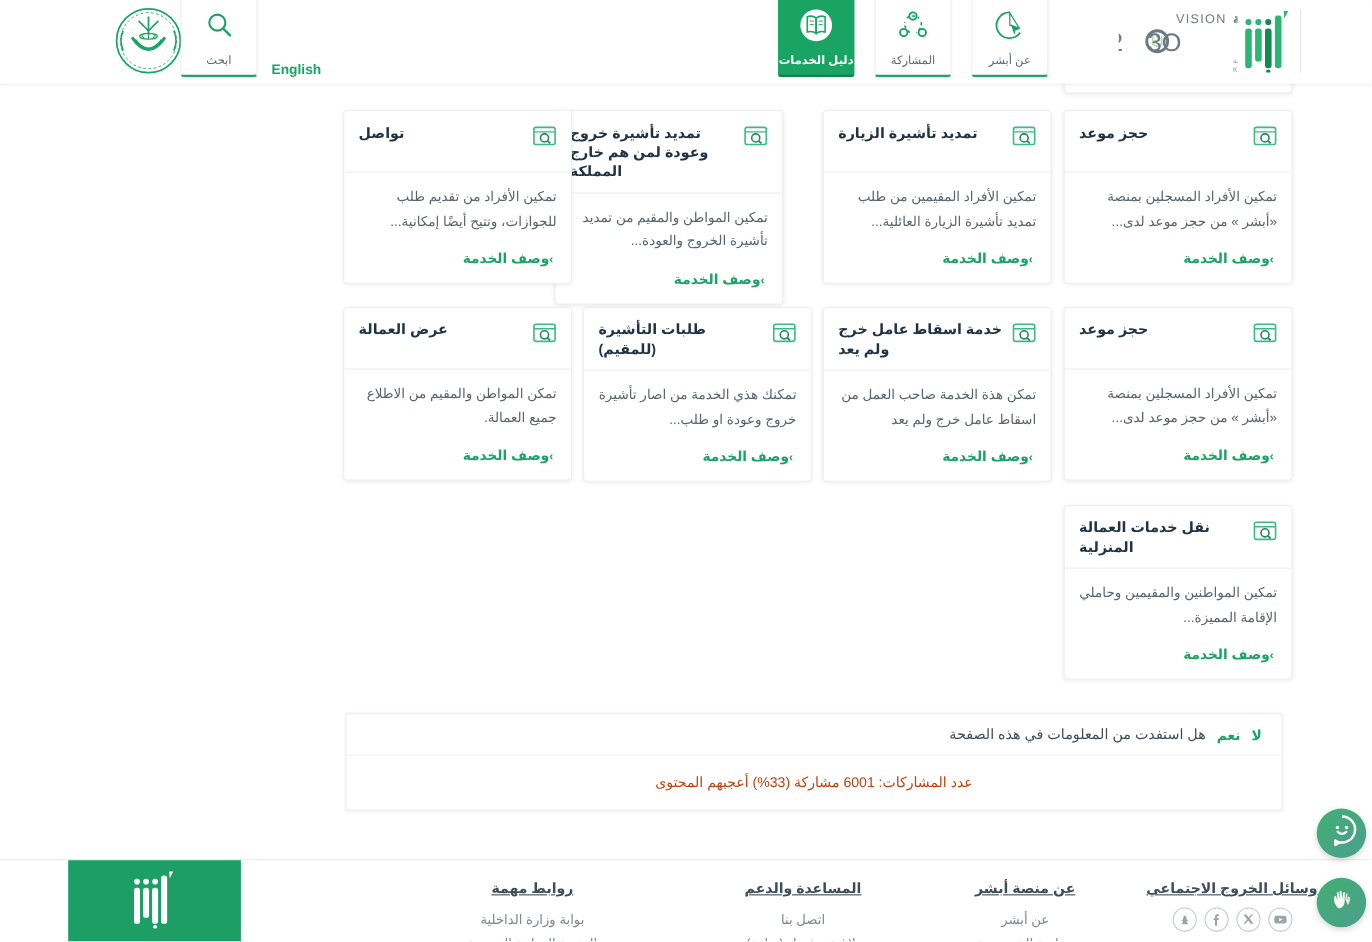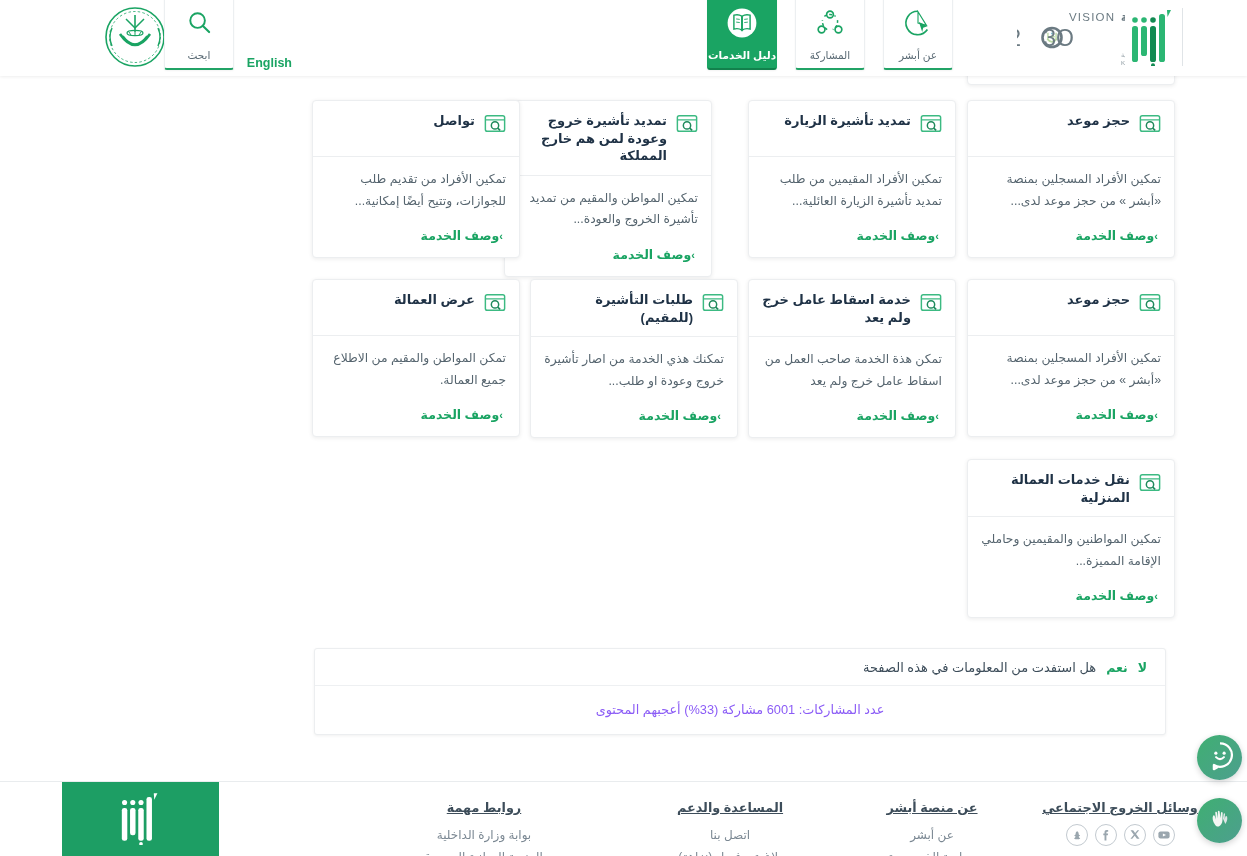--- a/index.html
+++ b/index.html
@@ -135,21 +135,21 @@
   .card-ico {
     flex: 0 0 auto;
     width: 22px; height: 22px;
     margin-top: 1px;
   }
   .card-title {
     font-size: 13px;
     font-weight: bold;
     color: #1f3246;
     line-height: 1.35;
-    text-align: right;
+    text-align: left;
     flex: 1;
   }
 
   .card-body {
     padding: 12px 13px 4px 13px;
   }
   .card-desc {
     font-size: 12.3px;
     color: #56656f;
     line-height: 1.75;
@@ -205,21 +205,21 @@
   }
   .survey-btn {
     font-size: 12.5px;
     color: #1aa463;
     font-weight: bold;
     cursor: pointer;
   }
   #survey-stats {
     padding: 16px 18px 17px 18px;
     font-size: 12.8px;
-    color: #8b5cf6;
+    color: #c2410c;
     text-align: center;
   }
 
   
   #footer {
     position: absolute;
     top: 781px; left: 0;
     width: 1247px;
     height: 75px;
     background: #ffffff;

